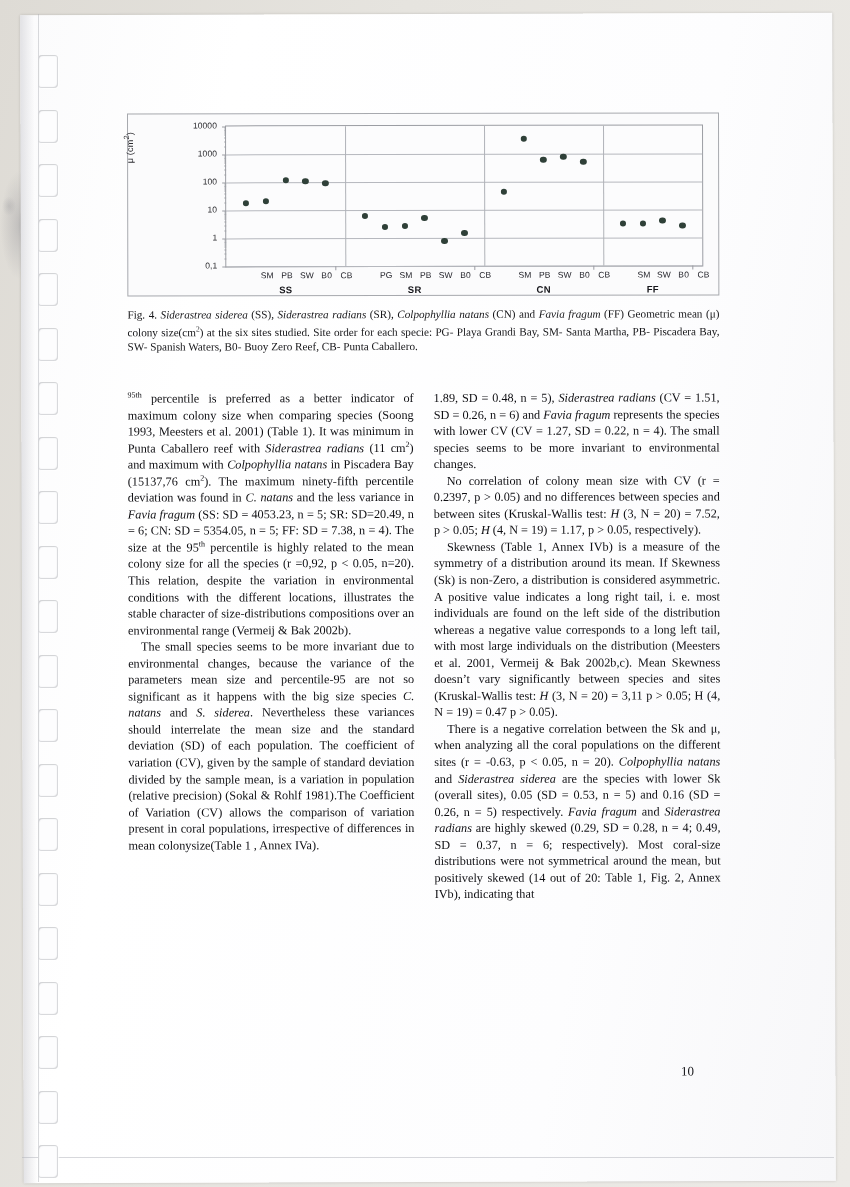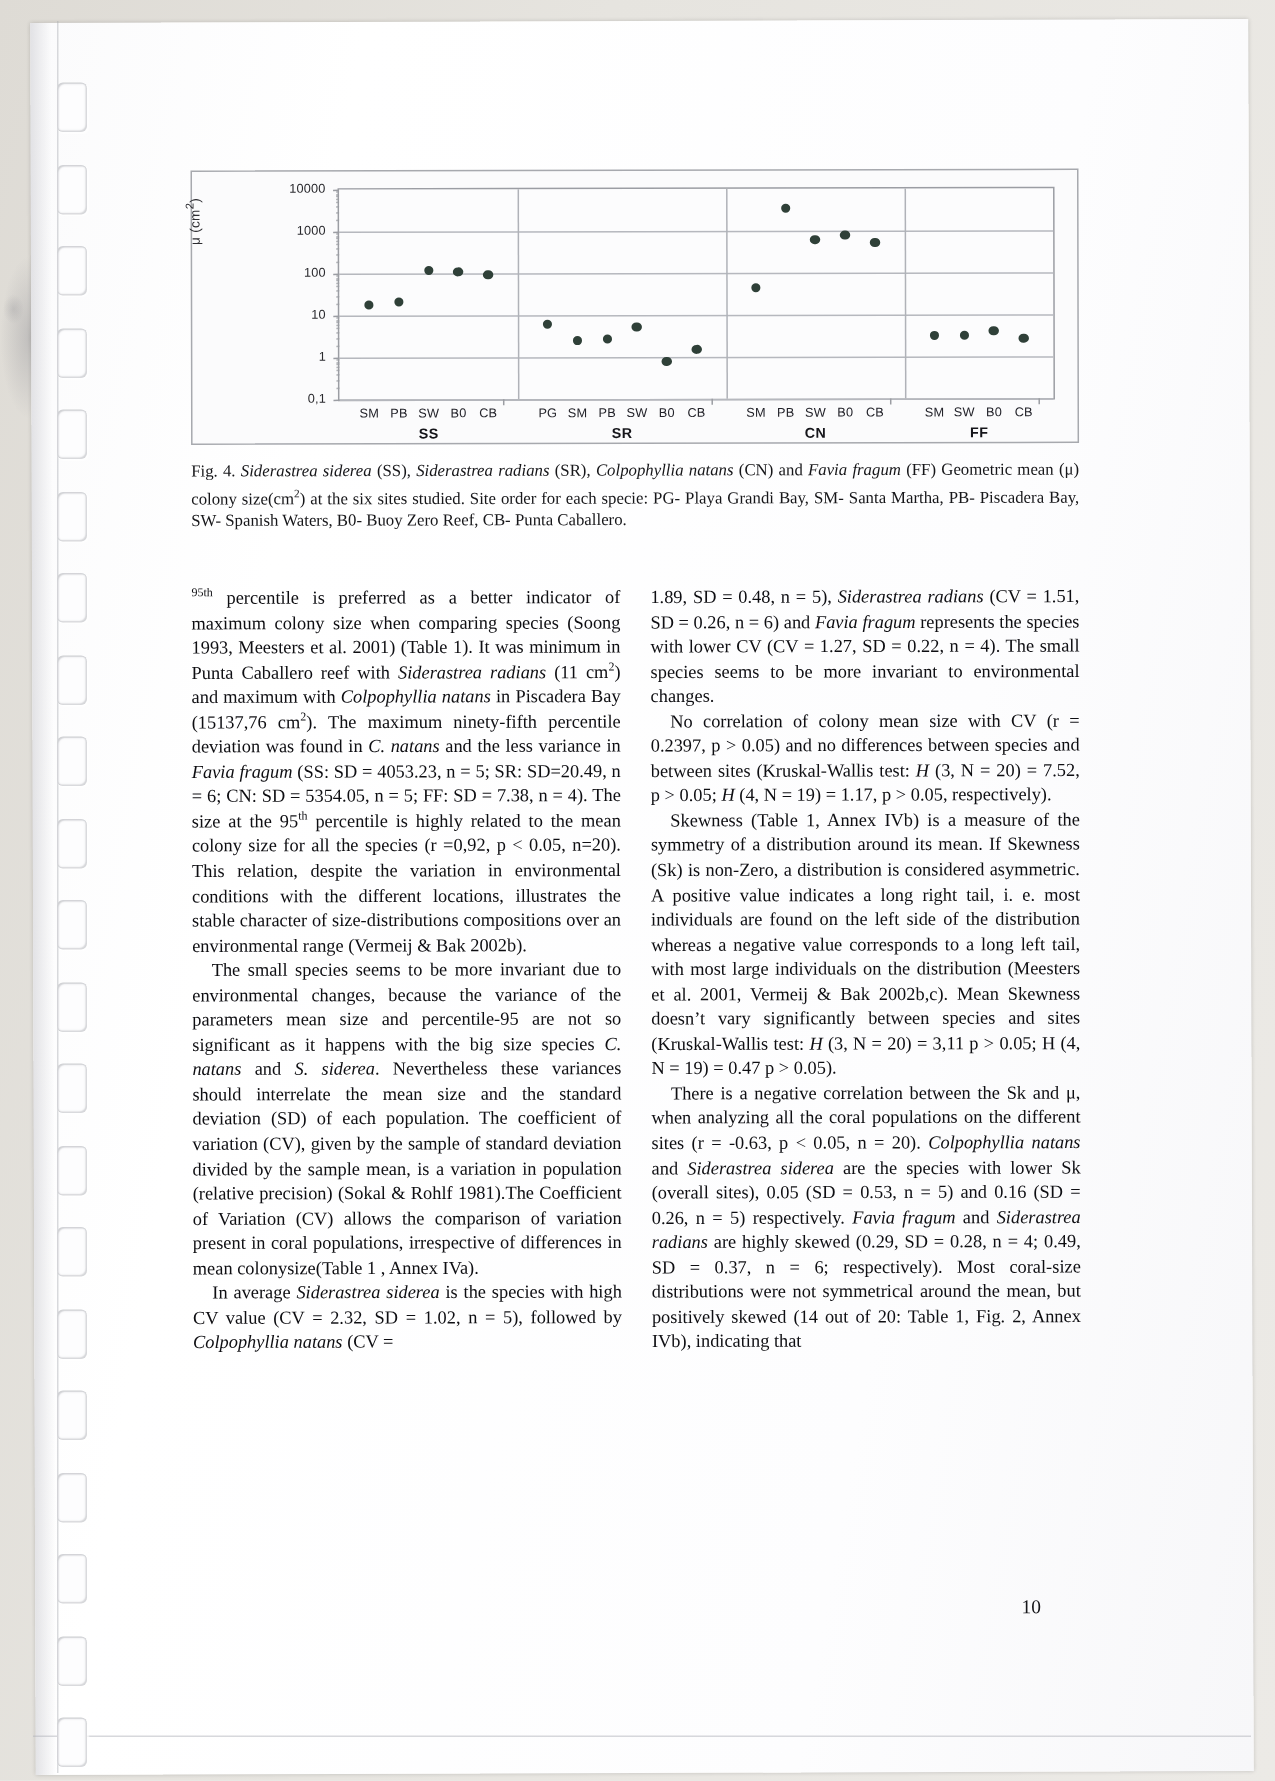--- a/index.html
+++ b/index.html
@@ -106,20 +106,21 @@
   }
   .xtick{position:absolute;top:0;width:1px;height:4px;background:#9b9da3;}
   #xlabels{position:absolute;left:97px;top:156px;width:478px;height:12px;}
   .xlab{
     position:absolute;
     font-family:"Liberation Sans",sans-serif;
     font-size:8.5px;color:#23232a;
     transform:translateX(-50%);
     white-space:nowrap;
     letter-spacing:.1px;
+    margin-left:21px;
   }
   #grouplabels{position:absolute;left:97px;top:170px;width:478px;height:12px;}
   .glab{
     position:absolute;
     font-family:"Liberation Sans",sans-serif;
     font-size:9.5px;font-weight:bold;color:#15151a;
     transform:translateX(-50%);
     letter-spacing:.3px;
   }
   #caption{
@@ -324,21 +325,20 @@
       </div>
     </div>
 
     <div id="caption"><span>Fig. 4. </span><i>Siderastrea siderea</i><span> (SS), </span><i>Siderastrea radians</i><span> (SR), </span><i>Colpophyllia natans</i><span> (CN) and </span><i>Favia fragum</i><span> (FF) Geometric mean (μ) colony size(cm</span><sup>2</sup><span>) at the six sites studied. Site order for each specie: PG- Playa Grandi Bay, SM- Santa Martha, PB- Piscadera Bay, SW- Spanish Waters, B0- Buoy Zero Reef, CB- Punta Caballero.</span></div>
   </div>
 
   <div id="cols">
     <div class="col left" id="col-left">
         <p><sup>95</sup><sup>th</sup><span> percentile is preferred as a better indicator of maximum colony size when comparing species (Soong 1993, Meesters et al. 2001) (Table 1). It was minimum in Punta Caballero reef with </span><i>Siderastrea radians</i><span> (11 cm</span><sup>2</sup><span>) and maximum with </span><i>Colpophyllia natans</i><span> in Piscadera Bay (15137,76 cm</span><sup>2</sup><span>). The maximum ninety-fifth percentile deviation was found in </span><i>C. natans</i><span> and the less variance in </span><i>Favia fragum</i><span> (SS: SD = 4053.23, n = 5; SR: SD=20.49, n = 6; CN: SD = 5354.05, n = 5; FF: SD = 7.38, n = 4). The size at the 95</span><sup>th</sup><span> percentile is highly related to the mean colony size for all the species (r =0,92, p &lt; 0.05, n=20). This relation, despite the variation in environmental conditions with the different locations, illustrates the stable character of size-distributions compositions over an environmental range (Vermeij &amp; Bak 2002b).</span></p>
         <p class="ind"><span>The small species seems to be more invariant due to environmental changes, because the variance of the parameters mean size and percentile-95 are not so significant as it happens with the big size species </span><i>C. natans</i><span> and </span><i>S. siderea</i><span>. Nevertheless these variances should interrelate the mean size and the standard deviation (SD) of each population. The coefficient of variation (CV), given by the sample of standard deviation divided by the sample mean, is a variation in population (relative precision) (Sokal &amp; Rohlf 1981).The Coefficient of Variation (CV) allows the comparison of variation present in coral populations, irrespective of differences in mean colonysize(Table 1 , Annex IVa).</span></p>
-        <p class="ind"><span>In average </span><i>Siderastrea siderea</i><span> is the species with high CV value (CV = 2.32, SD = 1.02, n = 5), followed by </span><i>Colpophyllia natans</i><span> (CV =</span></p>
       </div>
     <div class="col right" id="col-right">
         <p><span>1.89, SD = 0.48, n = 5), </span><i>Siderastrea radians</i><span> (CV = 1.51, SD = 0.26, n = 6) and </span><i>Favia fragum</i><span> represents the species with lower CV (CV = 1.27, SD = 0.22, n = 4). The small species seems to be more invariant to environmental changes.</span></p>
         <p class="ind"><span>No correlation of colony mean size with CV (r = 0.2397, p &gt; 0.05) and no differences between species and between sites (Kruskal-Wallis test: </span><i>H</i><span> (3, N = 20) = 7.52, p &gt; 0.05; </span><i>H</i><span> (4, N = 19) = 1.17, p &gt; 0.05, respectively).</span></p>
         <p class="ind"><span>Skewness (Table 1, Annex IVb) is a measure of the symmetry of a distribution around its mean. If Skewness (Sk) is non-Zero, a distribution is considered asymmetric. A positive value indicates a long right tail, i. e. most individuals are found on the left side of the distribution whereas a negative value corresponds to a long left tail, with most large individuals on the distribution (Meesters et al. 2001, Vermeij &amp; Bak 2002b,c). Mean Skewness doesn’t vary significantly between species and sites (Kruskal-Wallis test: </span><i>H</i><span> (3, N = 20) = 3,11 p &gt; 0.05; H (4, N = 19) = 0.47 p &gt; 0.05).</span></p>
         <p class="ind"><span>There is a negative correlation between the Sk and μ, when analyzing all the coral populations on the different sites (r = -0.63, p &lt; 0.05, n = 20). </span><i>Colpophyllia natans</i><span> and </span><i>Siderastrea siderea</i><span> are the species with lower Sk (overall sites), 0.05 (SD = 0.53, n = 5) and 0.16 (SD = 0.26, n = 5) respectively. </span><i>Favia fragum</i><span> and </span><i>Siderastrea radians</i><span> are highly skewed (0.29, SD = 0.28, n = 4; 0.49, SD = 0.37, n = 6; respectively). Most coral-size distributions were not symmetrical around the mean, but positively skewed (14 out of 20: Table 1, Fig. 2, Annex IVb), indicating that</span></p>
       </div>
   </div>
 
   <div id="pagenum">10</div>

